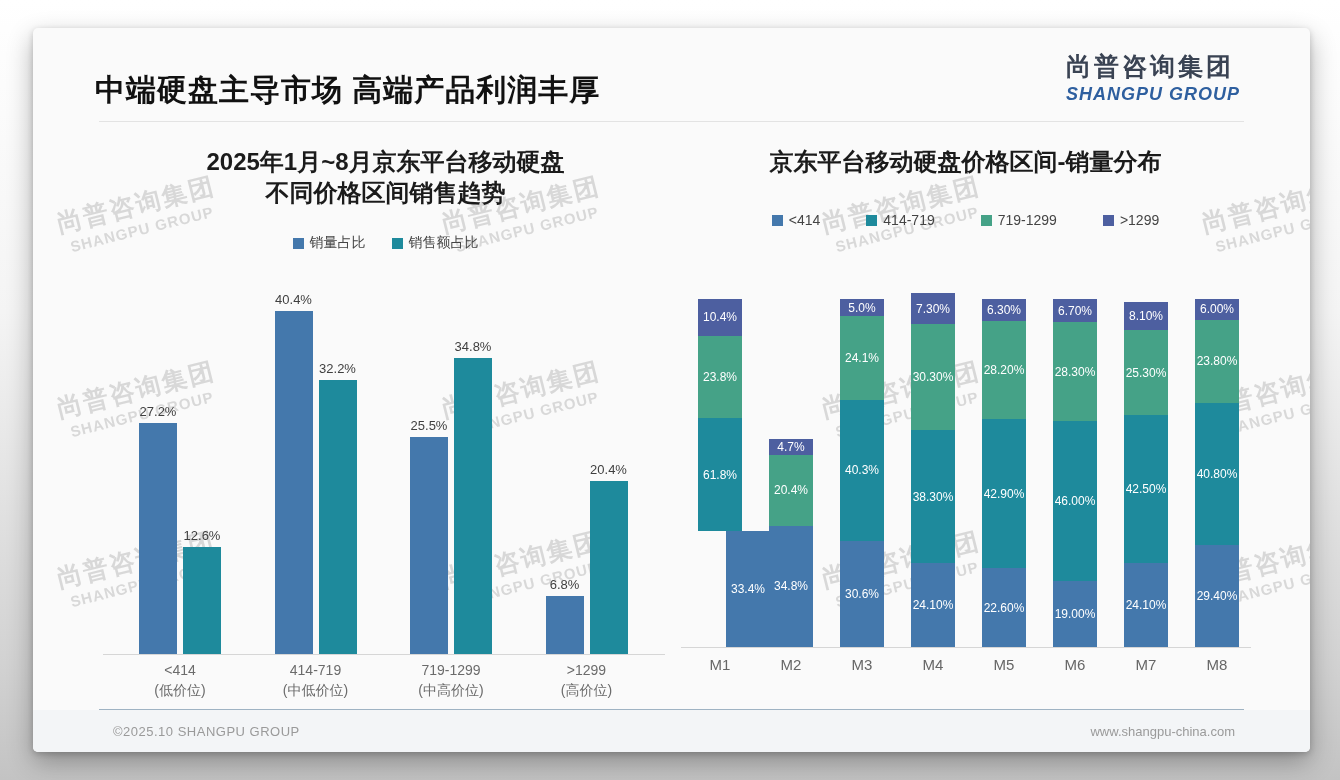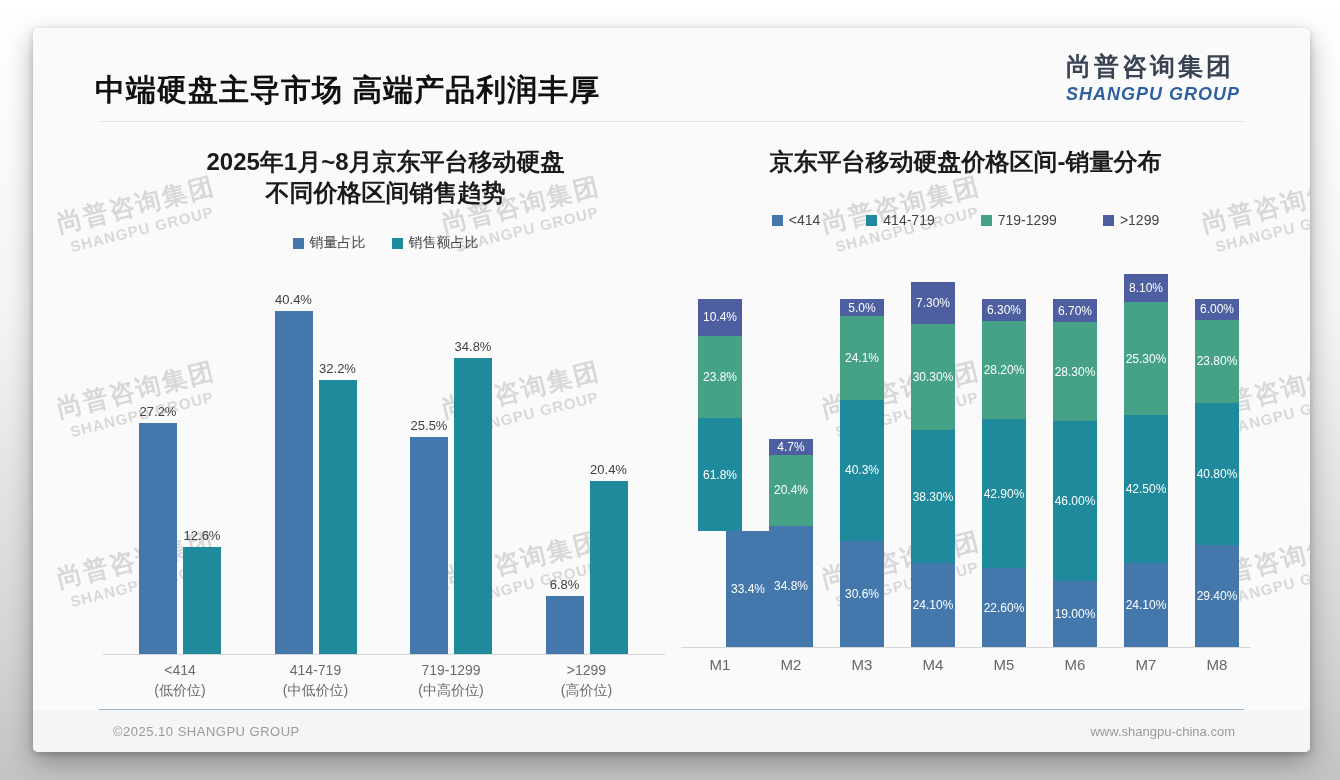--- a/index.html
+++ b/index.html
@@ -232,21 +232,21 @@
       <div class="stack" style="left: 230px;">
         <div class="seg" style="height: 83.868px; background: rgb(68, 120, 172);">
           <div class="seg-label">24.10%</div>
         </div>
         <div class="seg" style="height: 133.284px; background: rgb(30, 138, 156);">
           <div class="seg-label">38.30%</div>
         </div>
         <div class="seg" style="height: 105.444px; background: rgb(69, 162, 135);">
           <div class="seg-label">30.30%</div>
         </div>
-        <div class="seg" style="height: 42px; background: rgb(77, 95, 160); padding-left: 32px;">
+        <div class="seg" style="height: 31px; background: rgb(77, 95, 160); padding-left: 32px;">
           <div class="seg-label">7.30%</div>
         </div>
       </div>
       <div class="stack" style="left: 301px;">
         <div class="seg" style="height: 78.648px; background: rgb(68, 120, 172);">
           <div class="seg-label">22.60%</div>
         </div>
         <div class="seg" style="height: 149.292px; background: rgb(30, 138, 156); padding-left: 16px;">
           <div class="seg-label">42.90%</div>
         </div>
@@ -271,21 +271,21 @@
           <div class="seg-label">6.70%</div>
         </div>
       </div>
       <div class="stack" style="left: 443px;">
         <div class="seg" style="height: 83.868px; background: rgb(68, 120, 172);">
           <div class="seg-label">24.10%</div>
         </div>
         <div class="seg" style="height: 147.9px; background: rgb(30, 138, 156);">
           <div class="seg-label">42.50%</div>
         </div>
-        <div class="seg" style="height: 113px; background: rgb(69, 162, 135);">
+        <div class="seg" style="height: 85px; background: rgb(69, 162, 135);">
           <div class="seg-label">25.30%</div>
         </div>
         <div class="seg" style="height: 28.188px; background: rgb(77, 95, 160);">
           <div class="seg-label">8.10%</div>
         </div>
       </div>
       <div class="stack" style="left: 514px;">
         <div class="seg" style="height: 102.312px; background: rgb(68, 120, 172);">
           <div class="seg-label">29.40%</div>
         </div>

